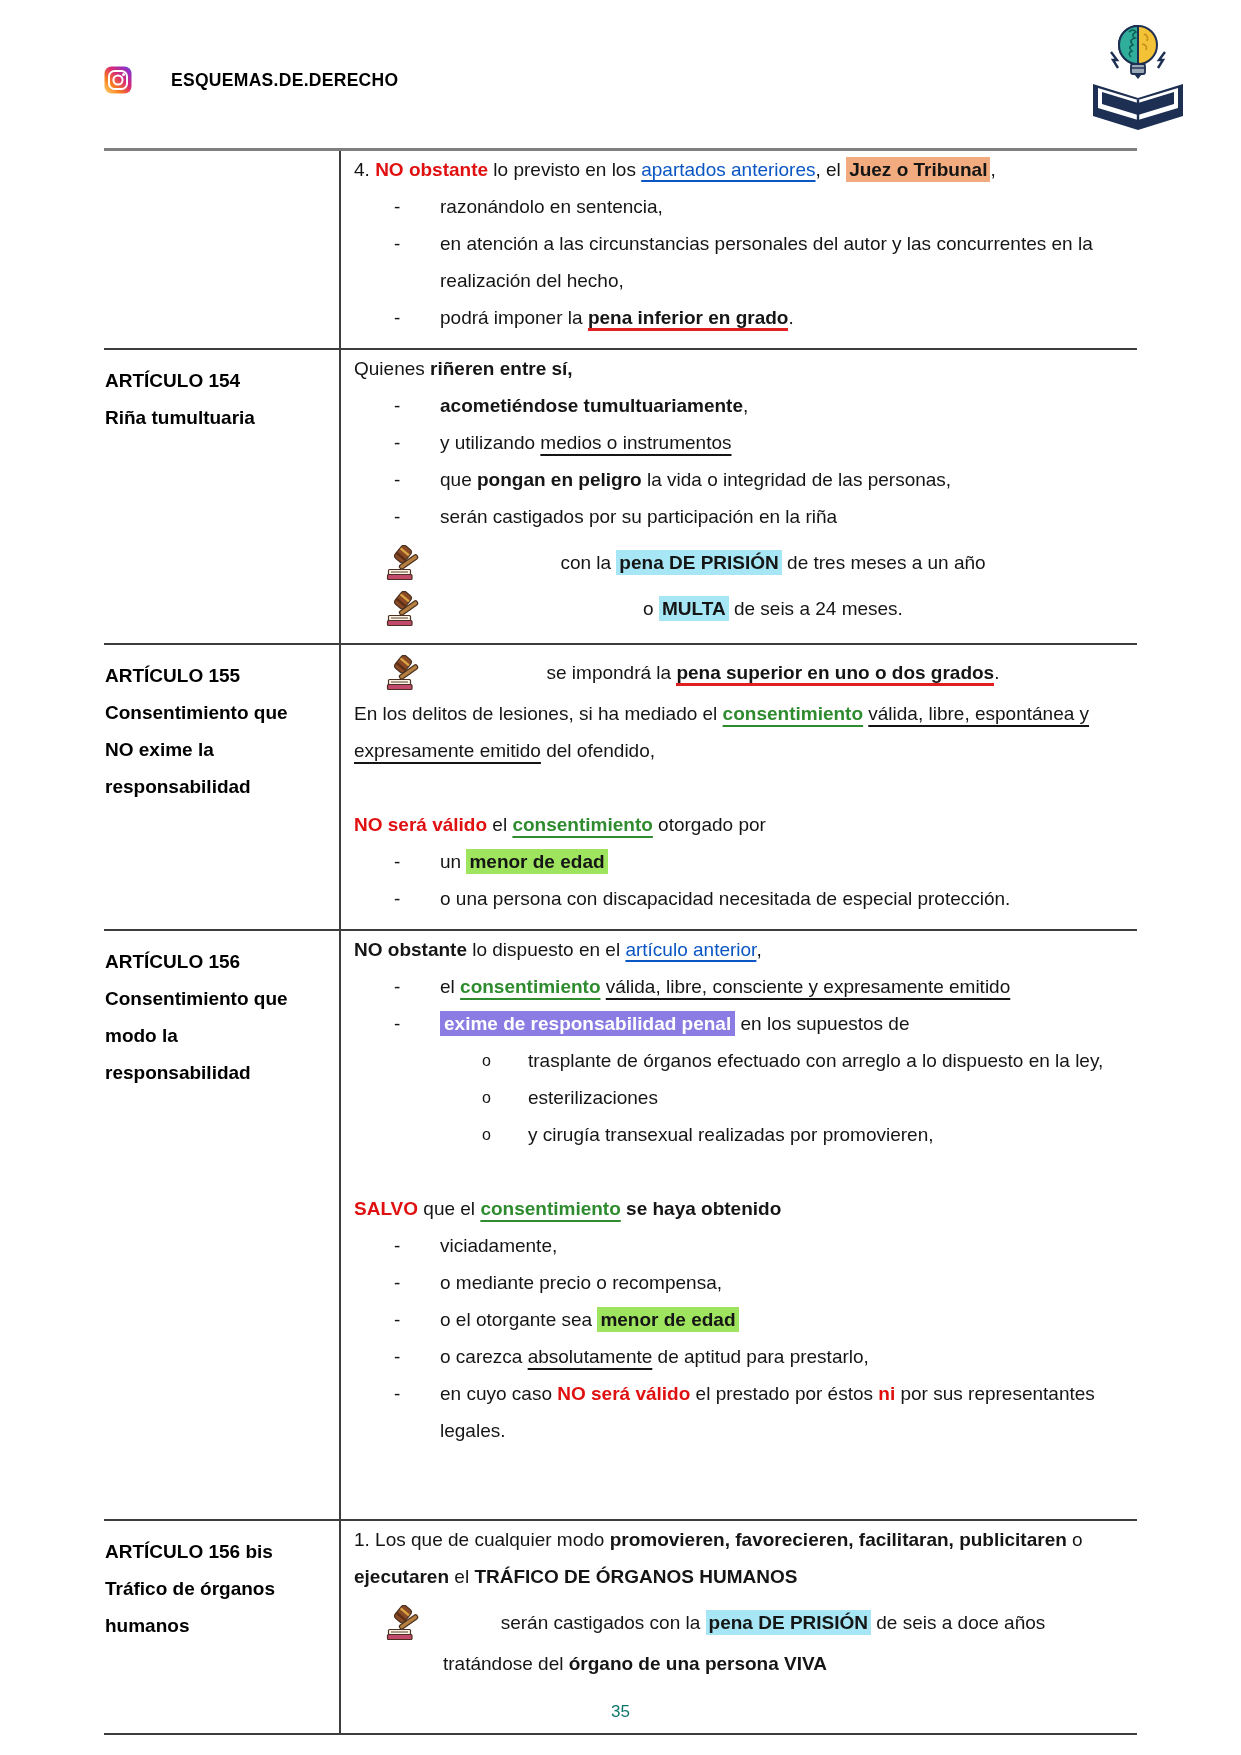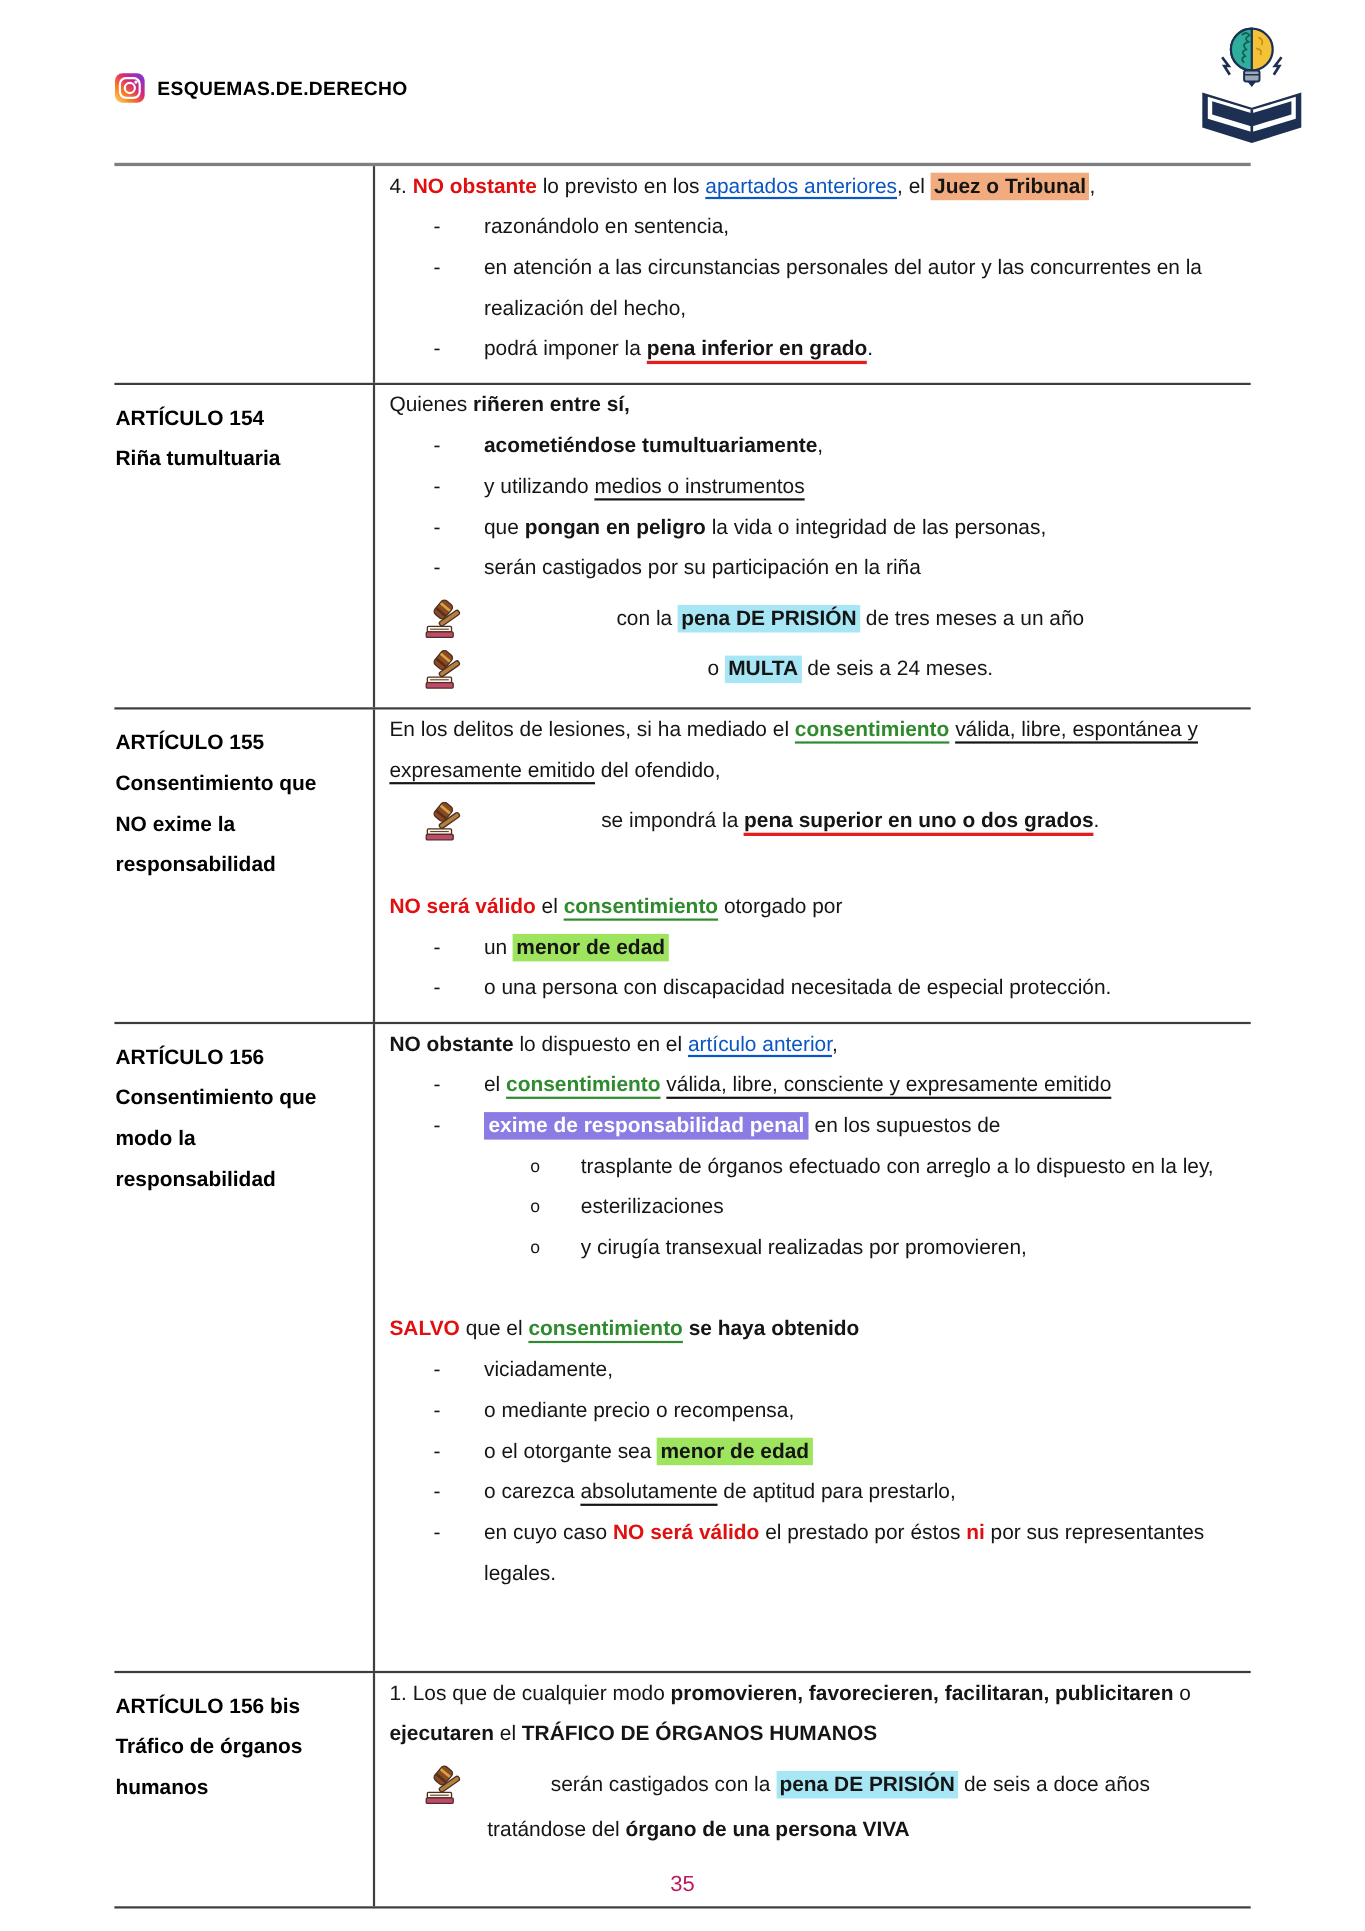--- a/index.html
+++ b/index.html
@@ -5,21 +5,21 @@
   html,body{margin:0;padding:0;}
   body{
     width:1241px;height:1755px;background:#ffffff;overflow:hidden;
     font-family:"Liberation Sans", sans-serif;color:#151515;
     -webkit-font-smoothing:antialiased;
   }
   .page{position:relative;width:1241px;height:1755px;background:#fff;}
 
   
   .header{position:absolute;left:104px;top:66px;display:flex;align-items:center;gap:11px;}
-  .brand{font-weight:700;font-size:17.5px;letter-spacing:.3px;color:#000;}
+  .brand{font-weight:700;font-size:17.5px;letter-spacing:.3px;color:#000;margin-left:28px;}
   .logo{position:absolute;top:18px;right:52px;width:102px;height:114px;}
 
   
   .table{
     position:absolute;left:104px;top:148px;width:1033px;
     border-top:3px solid var(--rule-gray,#7f7f7f);
   }
   .row{display:flex;border-bottom:2px solid var(--border-dark,#3d3d3d);}
   .row:nth-child(1){min-height:183px;}
   .row:nth-child(2){min-height:260px;}
@@ -55,21 +55,21 @@
   .s-link{color:var(--link-blue,#0a56c4);text-decoration:underline;text-decoration-thickness:2px;text-underline-offset:4px;cursor:pointer;}
   .s-u{text-decoration:underline;text-decoration-thickness:1.8px;text-underline-offset:5px;}
   .s-gu{font-weight:700;color:var(--green-text,#2e8b2e);text-decoration:underline;text-decoration-thickness:2.2px;text-underline-offset:5px;}
   .s-brl{font-weight:700;border-bottom:3.5px solid var(--underline-red,#e02020);}
   .s-hlo{font-weight:700;background:var(--hl-orange,#f2ab7e);padding:2px 3px;}
   .s-hlc{font-weight:700;background:var(--hl-cyan,#a7e6f4);padding:2px 3px;}
   .s-hlg{font-weight:700;background:var(--hl-green,#9ee45f);padding:2px 3px;}
   .s-hlp{font-weight:700;color:#ffffff;background:var(--hl-purple,#8a7ce2);padding:2px 4px;}
 
   
-  .footer{position:absolute;left:104px;width:1033px;top:1702px;text-align:center;font-size:20px;color:#be185d;}
+  .footer{position:absolute;left:104px;width:1033px;top:1702px;text-align:center;font-size:17px;color:#0f766e;}
 </style>
 </head>
 <body>
 
 <div class="page">
 
   <div class="header">
     <svg width="28" height="28" viewBox="0 0 28 28">
       <defs>
         <linearGradient id="ig" x1="0" y1="1" x2="1" y2="0">
@@ -180,35 +180,35 @@
         </div>
       </div>
       <div class="row">
         <div class="cell-left">
           <div>ARTÍCULO 155</div>
           <div>Consentimiento que</div>
           <div>NO exime la</div>
           <div>responsabilidad</div>
         </div>
         <div class="cell-right">
-          <div class="blk p"><span class="s-n">En los delitos de lesiones, si ha mediado el </span><span class="s-gu">consentimiento</span><span class="s-n"> </span><span class="s-u">válida, libre, espontánea y expresamente emitido</span><span class="s-n"> del ofendido,</span></div>
           <div class="blk gavel">
   <svg width="38" height="36" viewBox="0 0 38 36">
     <rect x="2.5" y="24.5" width="22" height="5" rx="1" fill="#fdf4e6" stroke="#4a3020" stroke-width="1.2"></rect>
     <line x1="5" y1="27" x2="22" y2="27" stroke="#4a3020" stroke-width="0.9"></line>
     <rect x="1.5" y="29.5" width="24.5" height="5" rx="1" fill="#c2496b" stroke="#4a3020" stroke-width="1.2"></rect>
     <rect x="12" y="15" width="21" height="4.5" rx="2" transform="rotate(-35 22 17)" fill="#b5803f" stroke="#4a3020" stroke-width="1.2"></rect>
     <g transform="rotate(40 17 9)">
       <rect x="11" y="1" width="12" height="16" rx="3.5" fill="#8a4a26" stroke="#4a3020" stroke-width="1.2"></rect>
       <rect x="11.6" y="5" width="10.8" height="2.4" fill="#d9a441"></rect>
       <rect x="11.6" y="11" width="10.8" height="2.4" fill="#5c2f16"></rect>
     </g>
   </svg>
 <div class="txt"><span class="s-n">se impondrá la </span><span class="s-brl">pena superior en uno o dos grados</span><span class="s-n">.</span></div>
           </div>
+          <div class="blk p"><span class="s-n">En los delitos de lesiones, si ha mediado el </span><span class="s-gu">consentimiento</span><span class="s-n"> </span><span class="s-u">válida, libre, espontánea y expresamente emitido</span><span class="s-n"> del ofendido,</span></div>
           <div class="spacer"></div>
           <div class="blk p"><span class="s-red">NO será válido</span><span class="s-n"> el </span><span class="s-gu">consentimiento</span><span class="s-n"> otorgado por</span></div>
           <div class="blk li">
             <span class="marker">-</span>
             <div class="txt"><span class="s-n">un </span><span class="s-hlg">menor de edad</span></div>
           </div>
           <div class="blk li">
             <span class="marker">-</span>
             <div class="txt"><span class="s-n">o una persona con discapacidad necesitada de especial protección.</span></div>
           </div>

